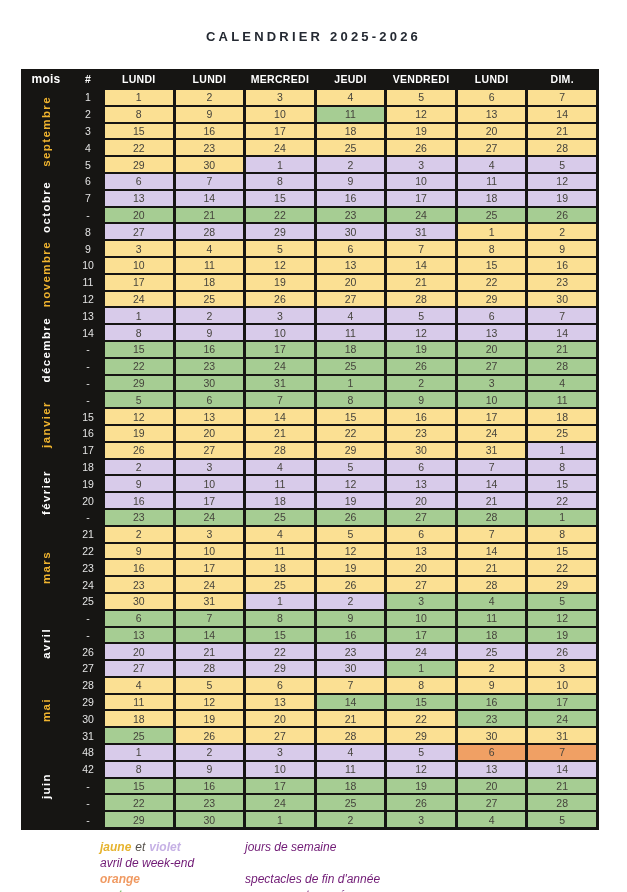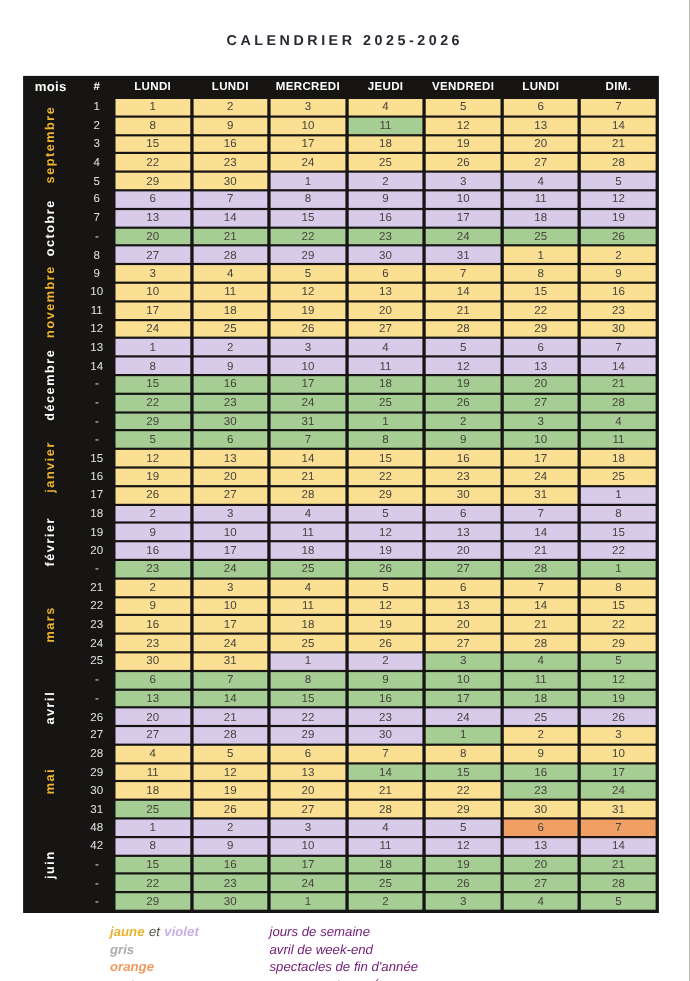--- a/index.html
+++ b/index.html
@@ -458,21 +458,20 @@
       <div class="day c-g">3</div>
       <div class="day c-g">4</div>
       <div class="day c-g">5</div>
     </div>
   <div class="legend">
       <div class="legend-row">
         <span class="legend-names"><span class="w w-jaune">jaune</span><span class="et">et</span><span class="w w-violet">violet</span></span>
         <span class="legend-desc">jours de semaine</span>
       </div>
       <div class="legend-row">
-        <span class="legend-names"><span class="w w-gris">gris</span></span>
         <span class="legend-desc">avril de week-end</span>
       </div>
       <div class="legend-row">
         <span class="legend-names"><span class="w w-orange">orange</span></span>
         <span class="legend-desc">spectacles de fin d'année</span>
       </div>
       <div class="legend-row">
         <span class="legend-names"><span class="w w-vert">vert</span></span>
         <span class="legend-desc">vacances et congés</span>
       </div>

